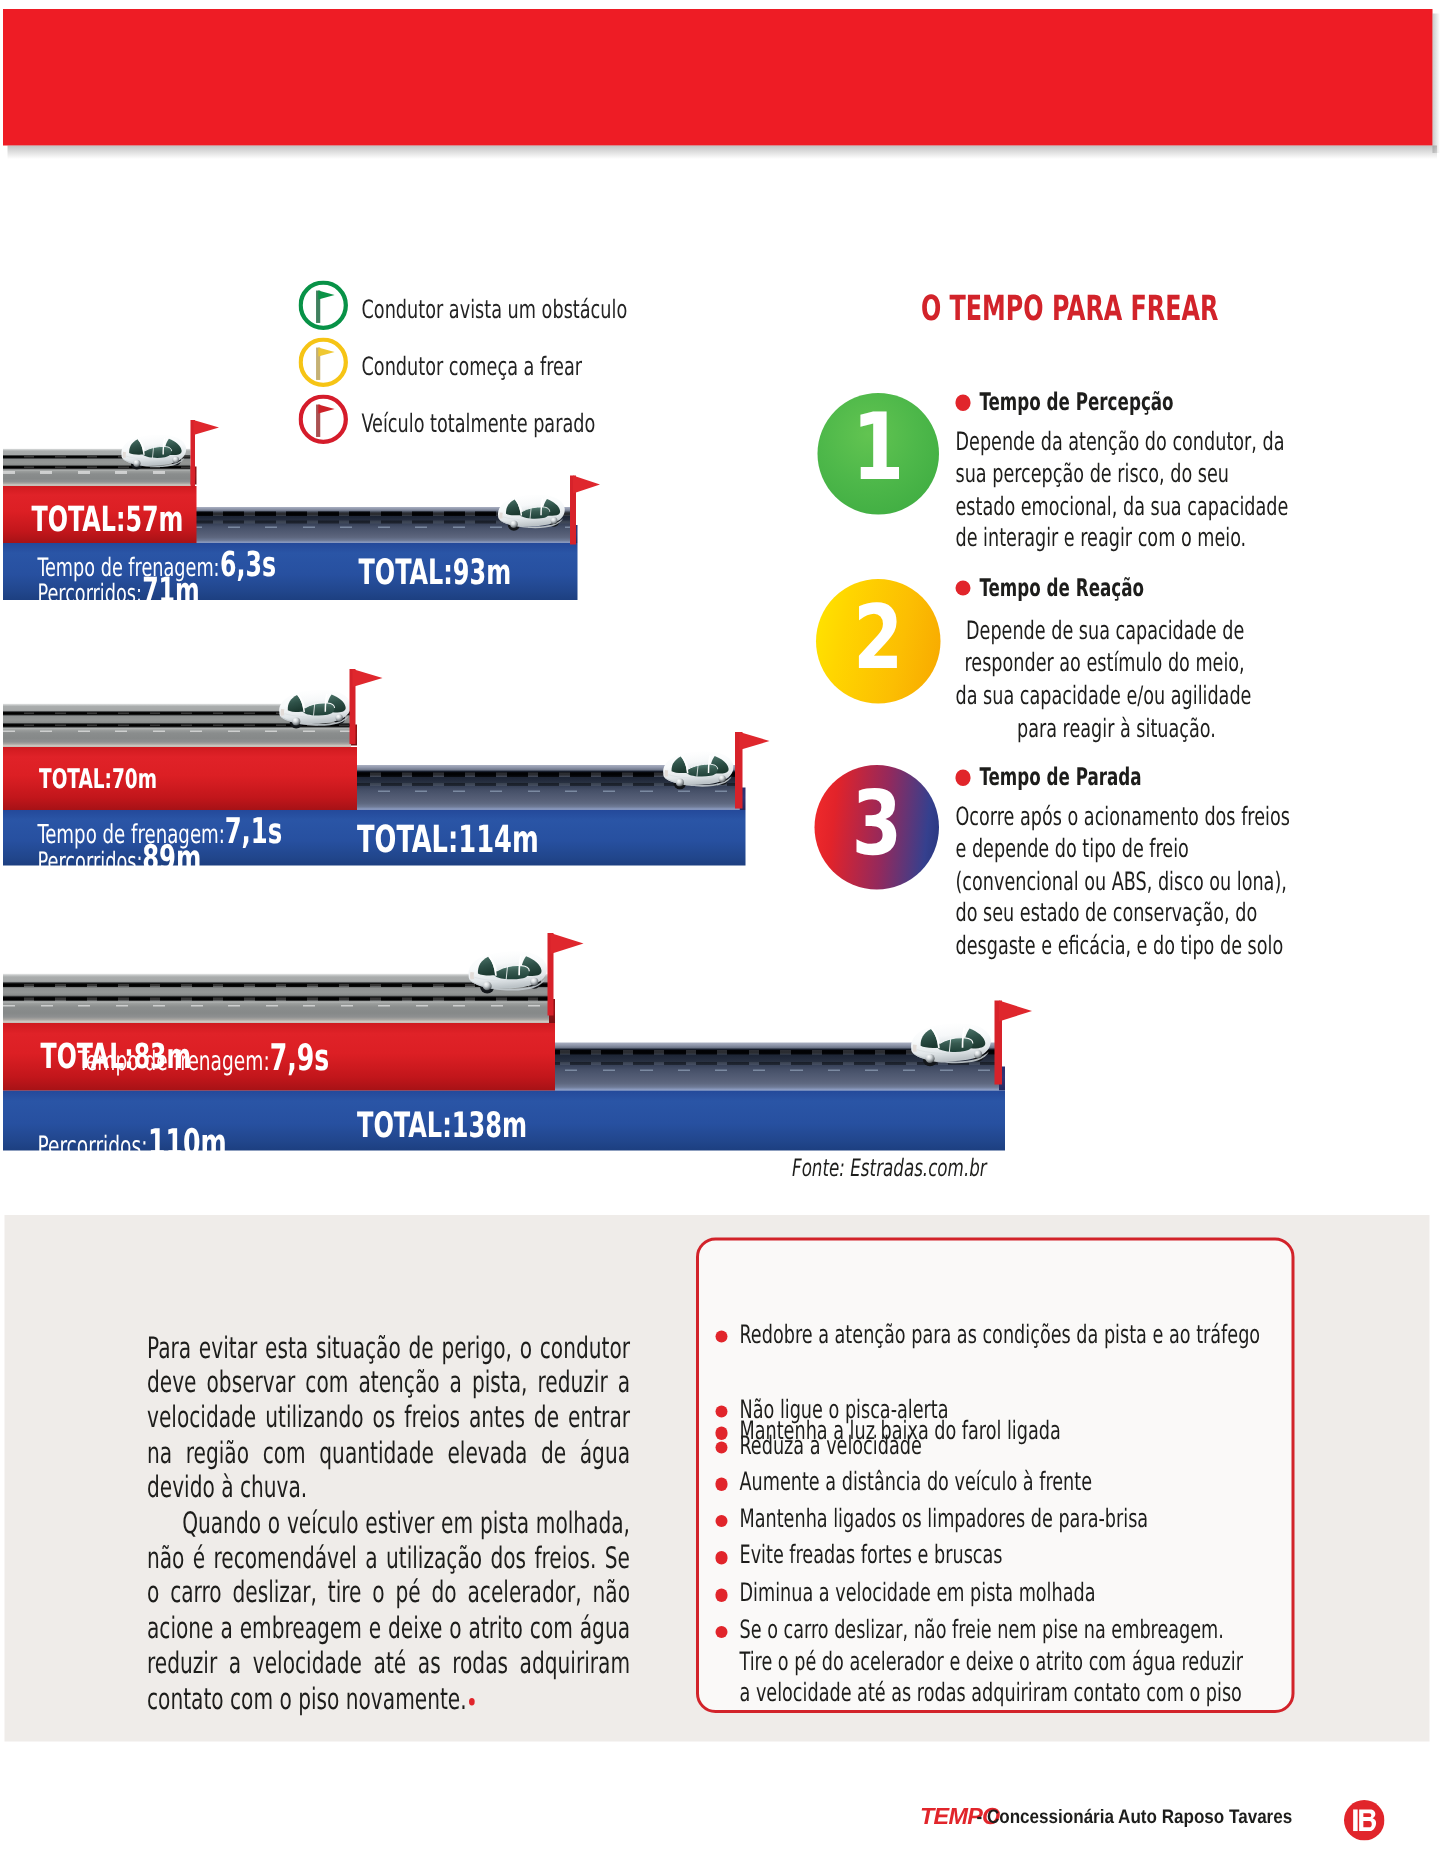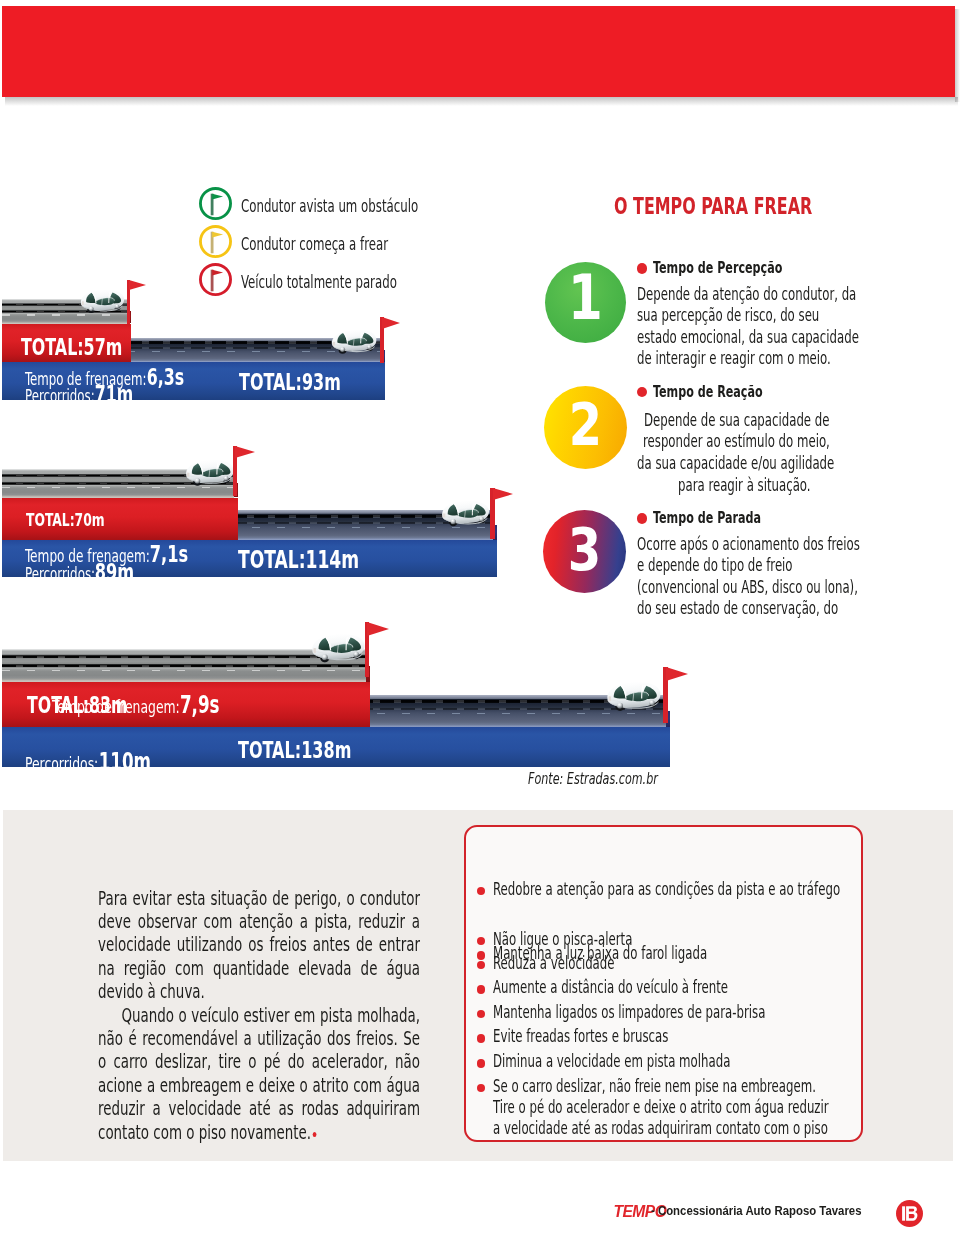--- a/index.html
+++ b/index.html
@@ -660,20 +660,21 @@
     <div class="numcirc" style="left:543px;top:510px;width:83px;height:83px;background:linear-gradient(96deg, #f22b2b 0%, #e2232a 18%, #94295c 55%, #35408e 87%, #25357c 100%);">
       <span style="top:9.5px;line-height:1;font-size:59.4px;"><b>3</b></span>
     </div>
     <span class="blk-bullet" style="left:637px;top:513.4px;"></span>
     <div class="blk-head" style="left:652.5px;top:510.1px;"><span class="cndb">Tempo de Parada</span></div>
     <div class="blk-body" style="left:636.6px;top:535.95px;">
       <div style="height:21.4px;"><span class="cnd">Ocorre após o acionamento dos freios</span></div>
       <div style="height:21.4px;"><span class="cnd">e depende do tipo de freio</span></div>
       <div style="height:21.4px;"><span class="cnd">(convencional ou ABS, disco ou lona),</span></div>
       <div style="height:21.4px;"><span class="cnd">do seu estado de conservação, do</span></div>
+      <div style="height:21.4px;"><span class="cnd">desgaste e eficácia, e do tipo de solo</span></div>
     </div>
   </div>
   <div class="abs" id="fonte"><span class="cnd">Fonte: Estradas.com.br</span></div>
 
   <div class="abs" id="greybg"></div>
   <div class="abs" id="para">
     <div><span>Para evitar esta situação de perigo, o condutor</span></div>
     <div><span>deve observar com atenção a pista, reduzir a</span></div>
     <div><span>velocidade utilizando os freios antes de entrar</span></div>
     <div><span>na região com quantidade elevada de água</span></div>

